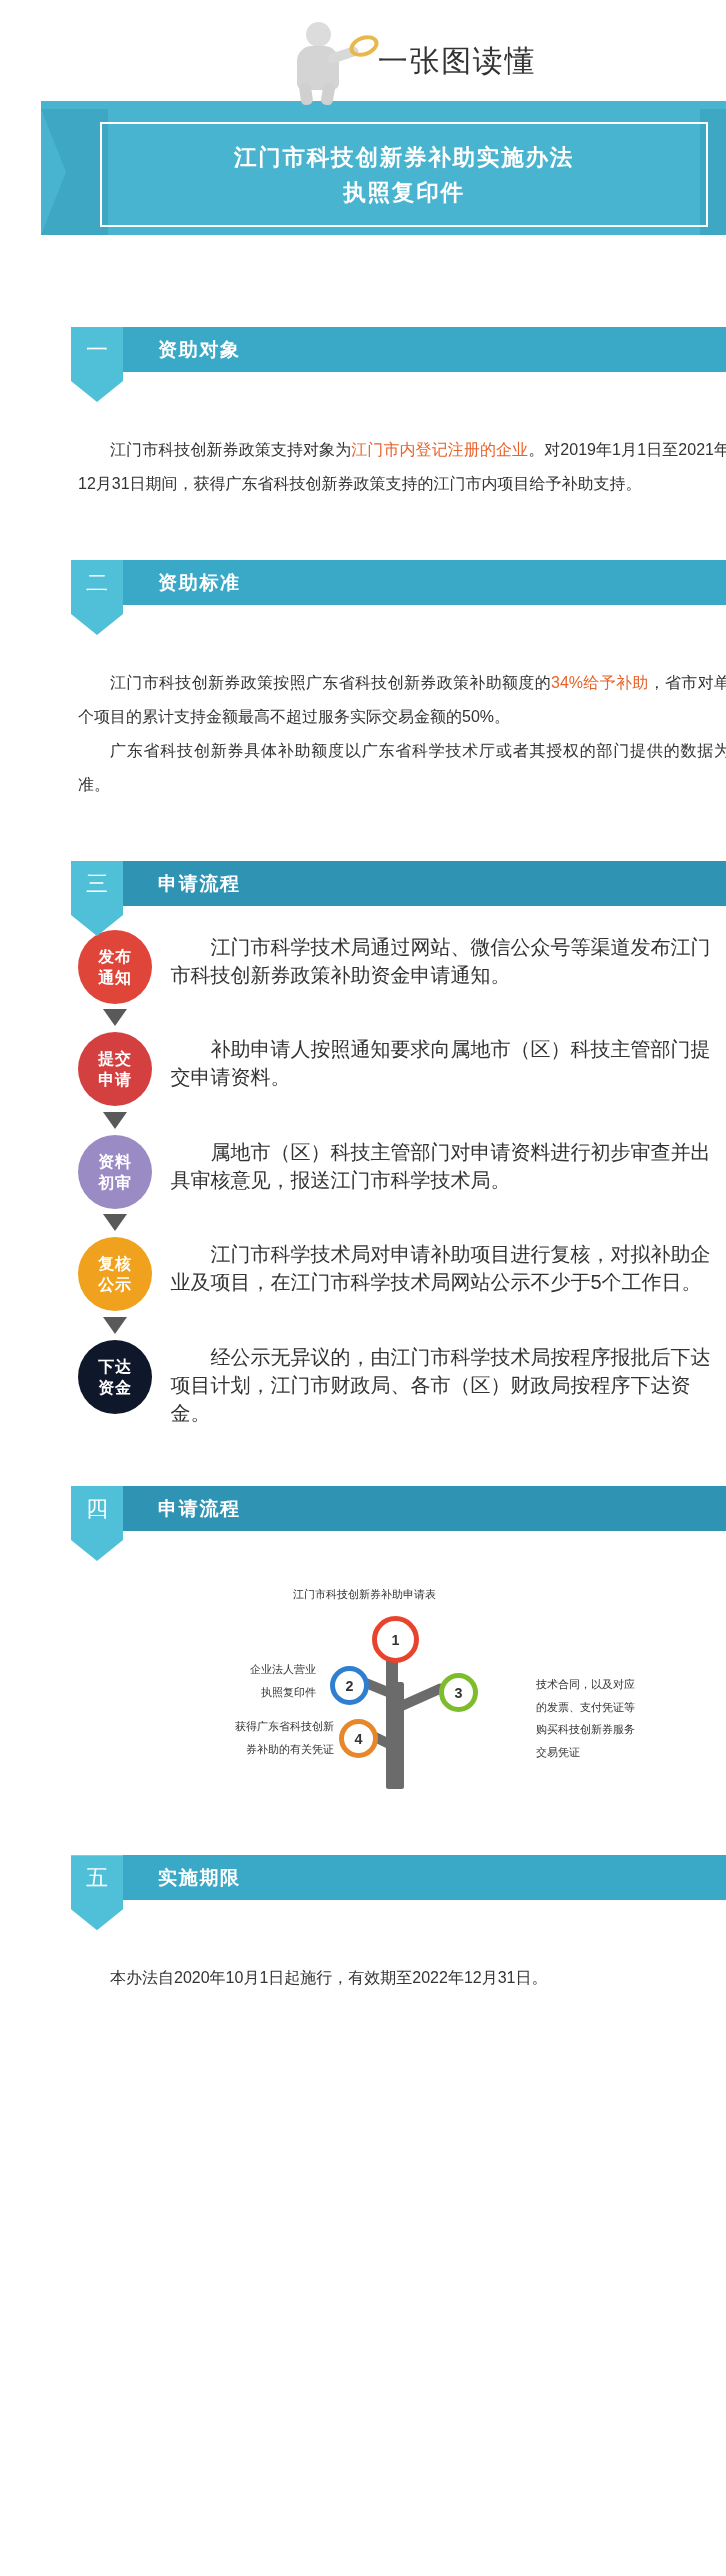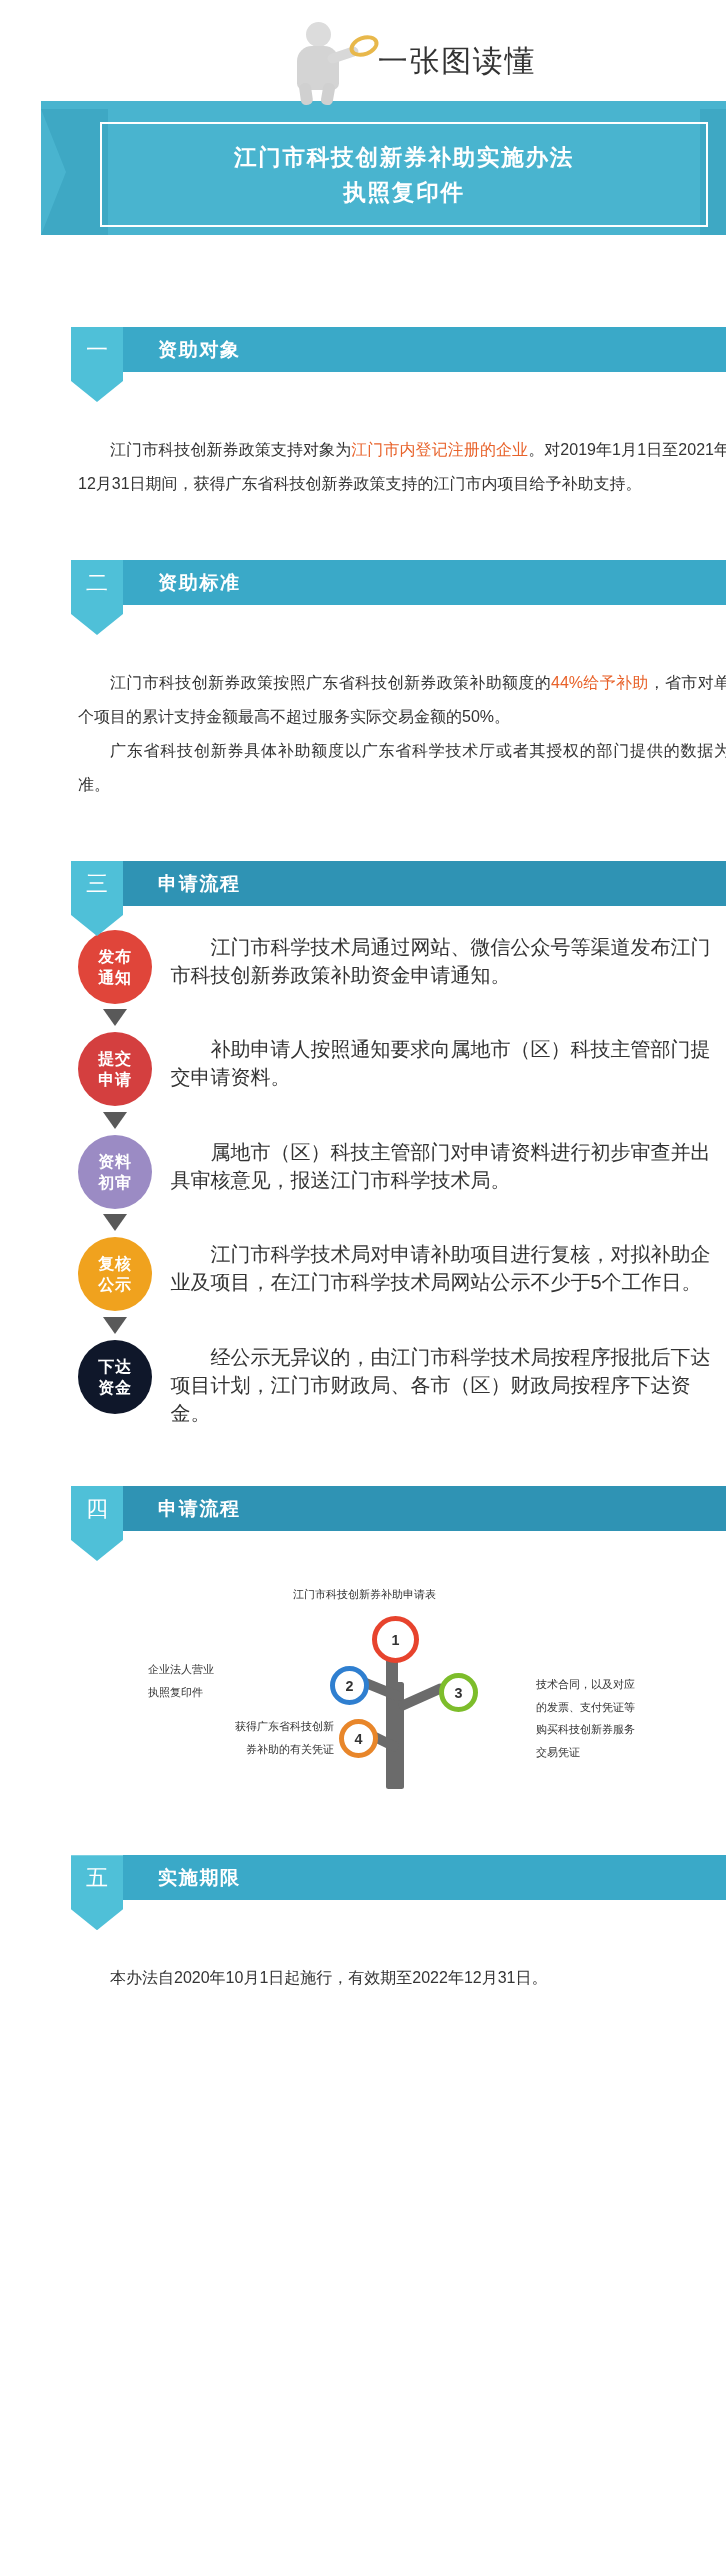--- a/index.html
+++ b/index.html
@@ -319,21 +319,21 @@
 
   <div class="sec-head">
     <div class="sec-num-wrap">
       <div class="sec-num">二</div>
     </div>
     <div class="sec-bar">资助标准</div>
   </div>
   <div class="spacer-md"></div>
   <div class="para-block">
     <p class="para">
-      <span>江门市科技创新券政策按照广东省科技创新券政策补助额度的</span><span class="hl">44%给予补助</span><span>，省市对单个项目的累计支持金额最高不超过服务实际交易金额的50%。</span>
+      <span>江门市科技创新券政策按照广东省科技创新券政策补助额度的</span><span class="hl">34%给予补助</span><span>，省市对单个项目的累计支持金额最高不超过服务实际交易金额的50%。</span>
     </p>
     <p class="para">广东省科技创新券具体补助额度以广东省科学技术厅或者其授权的部门提供的数据为准。</p>
   </div>
 
   <div class="spacer-lg"></div>
 
   <div class="sec-head">
     <div class="sec-num-wrap">
       <div class="sec-num">三</div>
     </div>
@@ -412,21 +412,21 @@
     <div class="branch" style="left:345px; top:101px; width:11.7px; height:59px;"></div>
     <div class="branch" style="left:312px; top:144px; width:50px; height:10px; transform:rotate(22deg);"></div>
     <div class="branch" style="left:356px; top:153px; width:49px; height:10px; transform:rotate(-24deg);"></div>
     <div class="branch" style="left:317px; top:195px; width:42px; height:10px; transform:rotate(26deg);"></div>
 
     <div class="node node-1">1</div>
     <div class="node node-2">2</div>
     <div class="node node-3">3</div>
     <div class="node node-4">4</div>
 
-    <div class="tree-label" style="left:107px; top:119px; text-align:left; width:168px;">
+    <div class="tree-label" style="left:107px; top:119px; text-align:right; width:168px;">
       <div>企业法人营业</div>
       <div>执照复印件</div>
     </div>
 
     <div class="tree-label" style="left:77px; top:176px; text-align:right; width:216px;">
       <div>获得广东省科技创新</div>
       <div>券补助的有关凭证</div>
     </div>
 
     <div class="tree-label" style="left:495px; top:134px; width:193px;">

